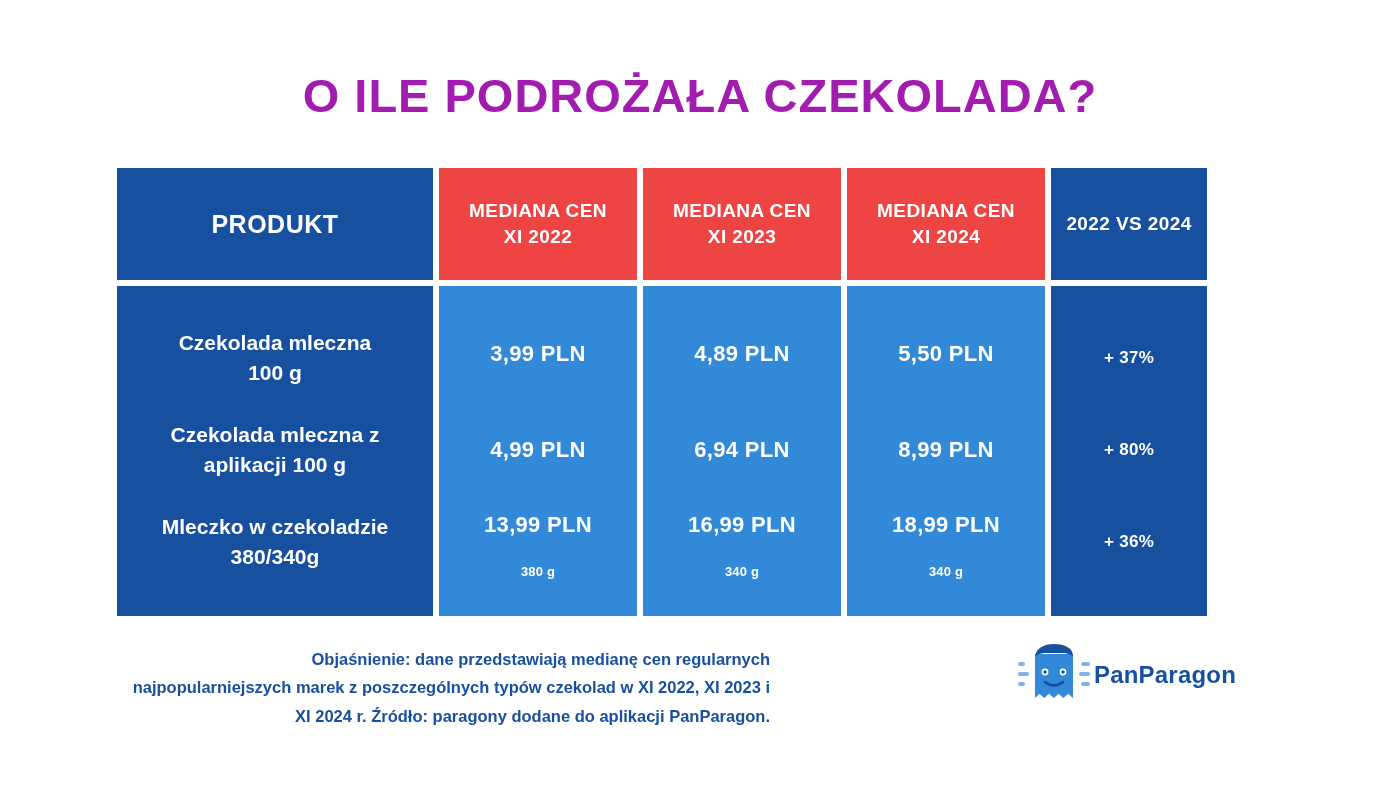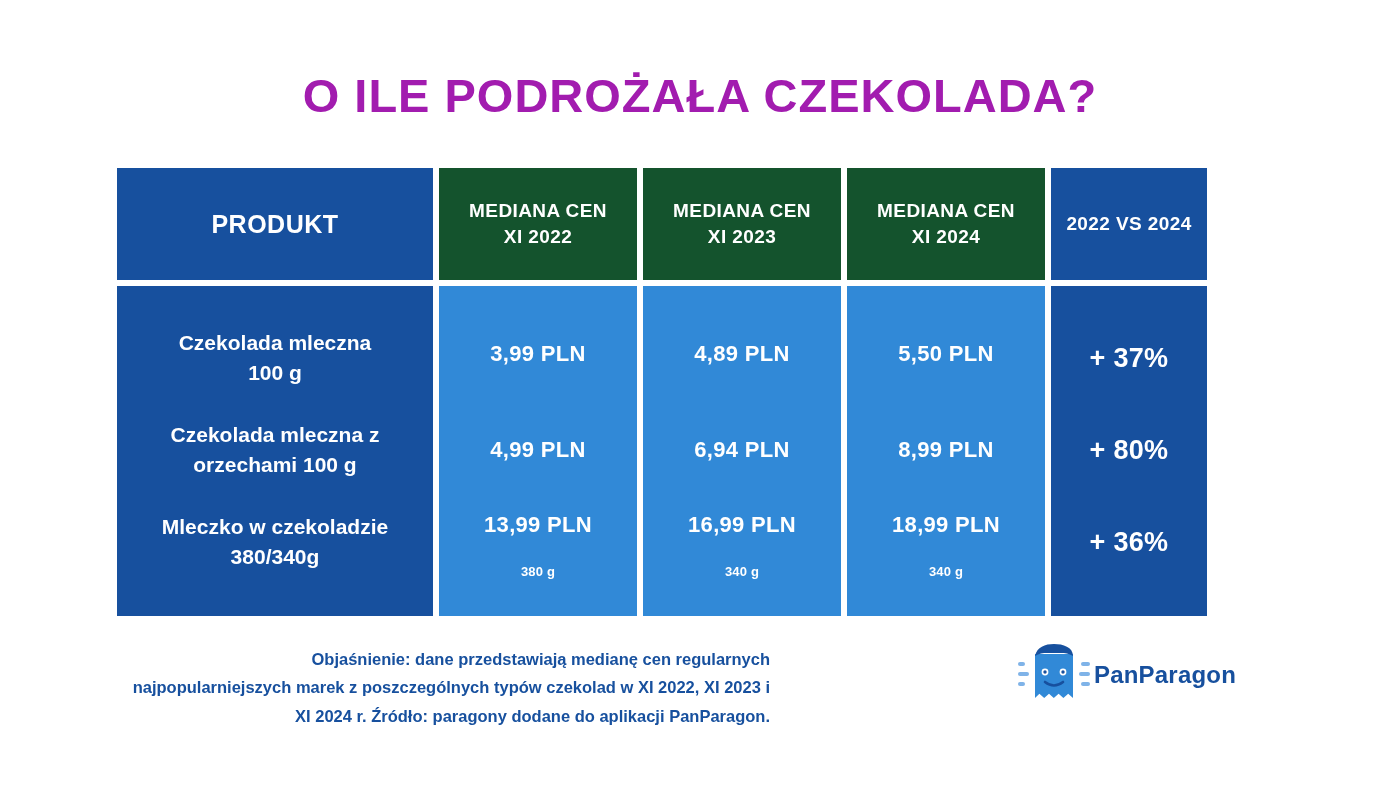--- a/index.html
+++ b/index.html
@@ -78,21 +78,21 @@
     font-weight: bold;
     box-sizing: border-box;
     padding: 4px 8px;
   }
 
   .hcell.dark {
     background: #17509e;
     justify-content: center;
   }
   .hcell.light {
-    background: #14532d;
+    background: #ef4444;
     justify-content: center;
   }
 
   .hcell .h-product {
     font-size: 25px;
     letter-spacing: 0.5px;
   }
   .hcell .h-price {
     font-size: 19px;
     line-height: 1.35;
@@ -143,21 +143,21 @@
   }
 
   .price-note {
     font-size: 13px;
     font-weight: bold;
     margin-top: 26px;
     letter-spacing: 0.2px;
   }
 
   .compare {
-    font-size: 27px;
+    font-size: 17px;
     font-weight: bold;
     letter-spacing: 0.3px;
   }
 
   .footnote {
     position: absolute;
     left: 90px;
     top: 645px;
     width: 680px;
     text-align: right;
@@ -234,21 +234,21 @@
       <div class="bcell dark col-product">
         <div class="row-item">
           <div class="product-name">
             <div>Czekolada mleczna</div>
             <div>100 g</div>
           </div>
         </div>
         <div class="row-item">
           <div class="product-name">
             <div>Czekolada mleczna z</div>
-            <div>orzechami 100 g</div>
+            <div>aplikacji 100 g</div>
           </div>
         </div>
         <div class="row-item">
           <div class="product-name">
             <div>Mleczko w czekoladzie</div>
             <div>380/340g</div>
           </div>
         </div>
       </div>
 

